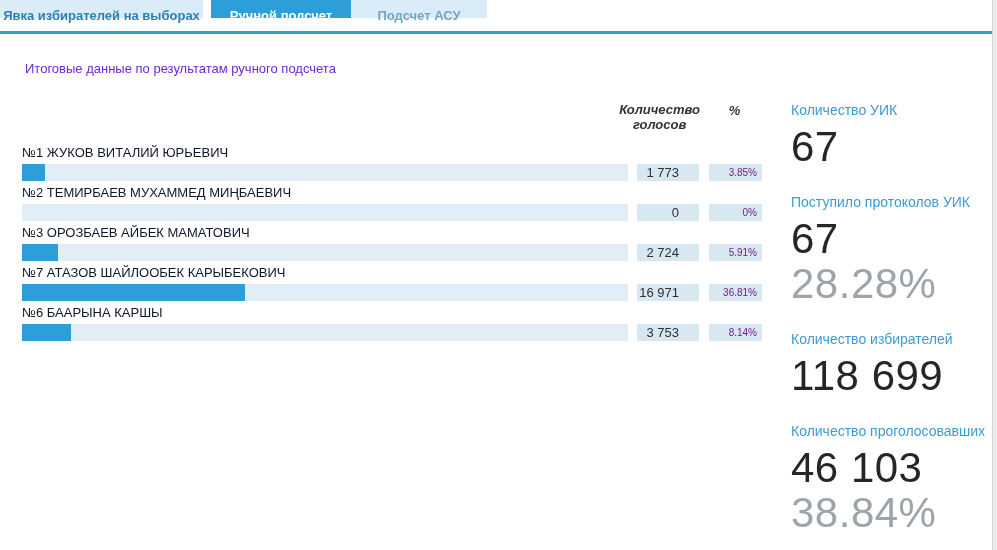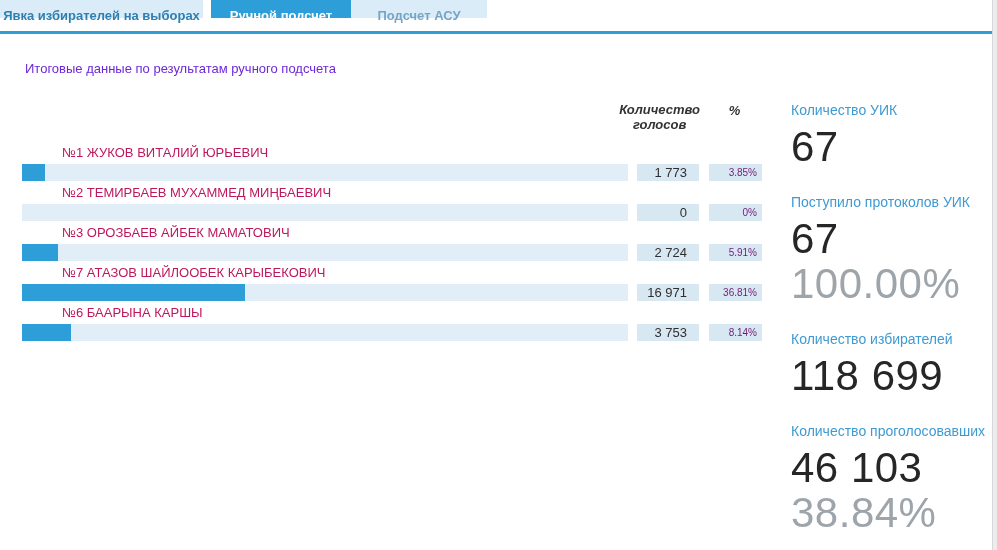--- a/index.html
+++ b/index.html
@@ -20,26 +20,26 @@
 
   
   .main { display:flex; margin-top:26px; padding:0 0 30px 22px; }
   .chart-col { width:740px; flex:none; }
 
   .chart-header { display:flex; margin-left:596px; margin-bottom:13px;font-style:italic; }
   .votes-header { width:85px; text-align:center; font-size:13px; font-weight:bold; color:#333; line-height:15px; }
   .pct-header { width:56px; margin-left:6px; text-align:center; font-size:13px; font-weight:bold; color:#333; line-height:15px; padding-top:1px; }
 
   .row { margin-bottom:4px; }
-  .row-label { font-size:13px; color:#be185d; line-height:16px; margin-bottom:3px;margin-left:40px; }
+  .row-label { font-size:13px; color:#0f172a; line-height:16px; margin-bottom:3px; }
   .row-line { display:flex; align-items:center; }
   .bar-track { width:606px; height:17px; background:#e2eef7; flex:none; }
   .bar-fill { height:100%; background:#2d9ed7; width:0; }
   .votes-box { width:62px; height:17px; line-height:17px; margin-left:9px; background:#d8e8f3;
-               font-size:13px; color:#2f2f2f; text-align:right; padding-right:12px; box-sizing:border-box; flex:none; }
+               font-size:13px; color:#2f2f2f; text-align:right; padding-right:20px; box-sizing:border-box; flex:none; }
   .pct-box { width:53px; height:17px; line-height:17px; margin-left:10px; background:#d8e8f3;
              font-size:10px; color:#701a75; text-align:right; padding-right:5px; box-sizing:border-box; flex:none; }
 
   
   .stats { margin-left:23px; width:205px; flex:none; }
   .stat-group { margin-bottom:25px;margin-left:6px; }
   .stat-label { font-size:14px; color:#3e9ad2; line-height:16px; margin-bottom:6px; }
   .stat-value { font-size:42px; font-weight:300; color:#262626; line-height:45px; letter-spacing:0.5px; }
   .stat-value.muted { color:#9da4aa; }
 </style>
@@ -125,21 +125,21 @@
 
     <div class="stats">
   <div class="stat-group">
     <div class="stat-label">Количество УИК</div>
   <div class="stat-value">67</div>
         </div>
 
   <div class="stat-group">
     <div class="stat-label">Поступило протоколов УИК</div>
   <div class="stat-value">67</div>
-          <div class="stat-value muted">100.00%</div>
+          <div class="stat-value muted">28.28%</div>
         </div>
 
   <div class="stat-group">
     <div class="stat-label">Количество избирателей</div>
   <div class="stat-value">118 699</div>
         </div>
 
   <div class="stat-group">
     <div class="stat-label">Количество проголосовавших</div>
   <div class="stat-value">46 103</div>

